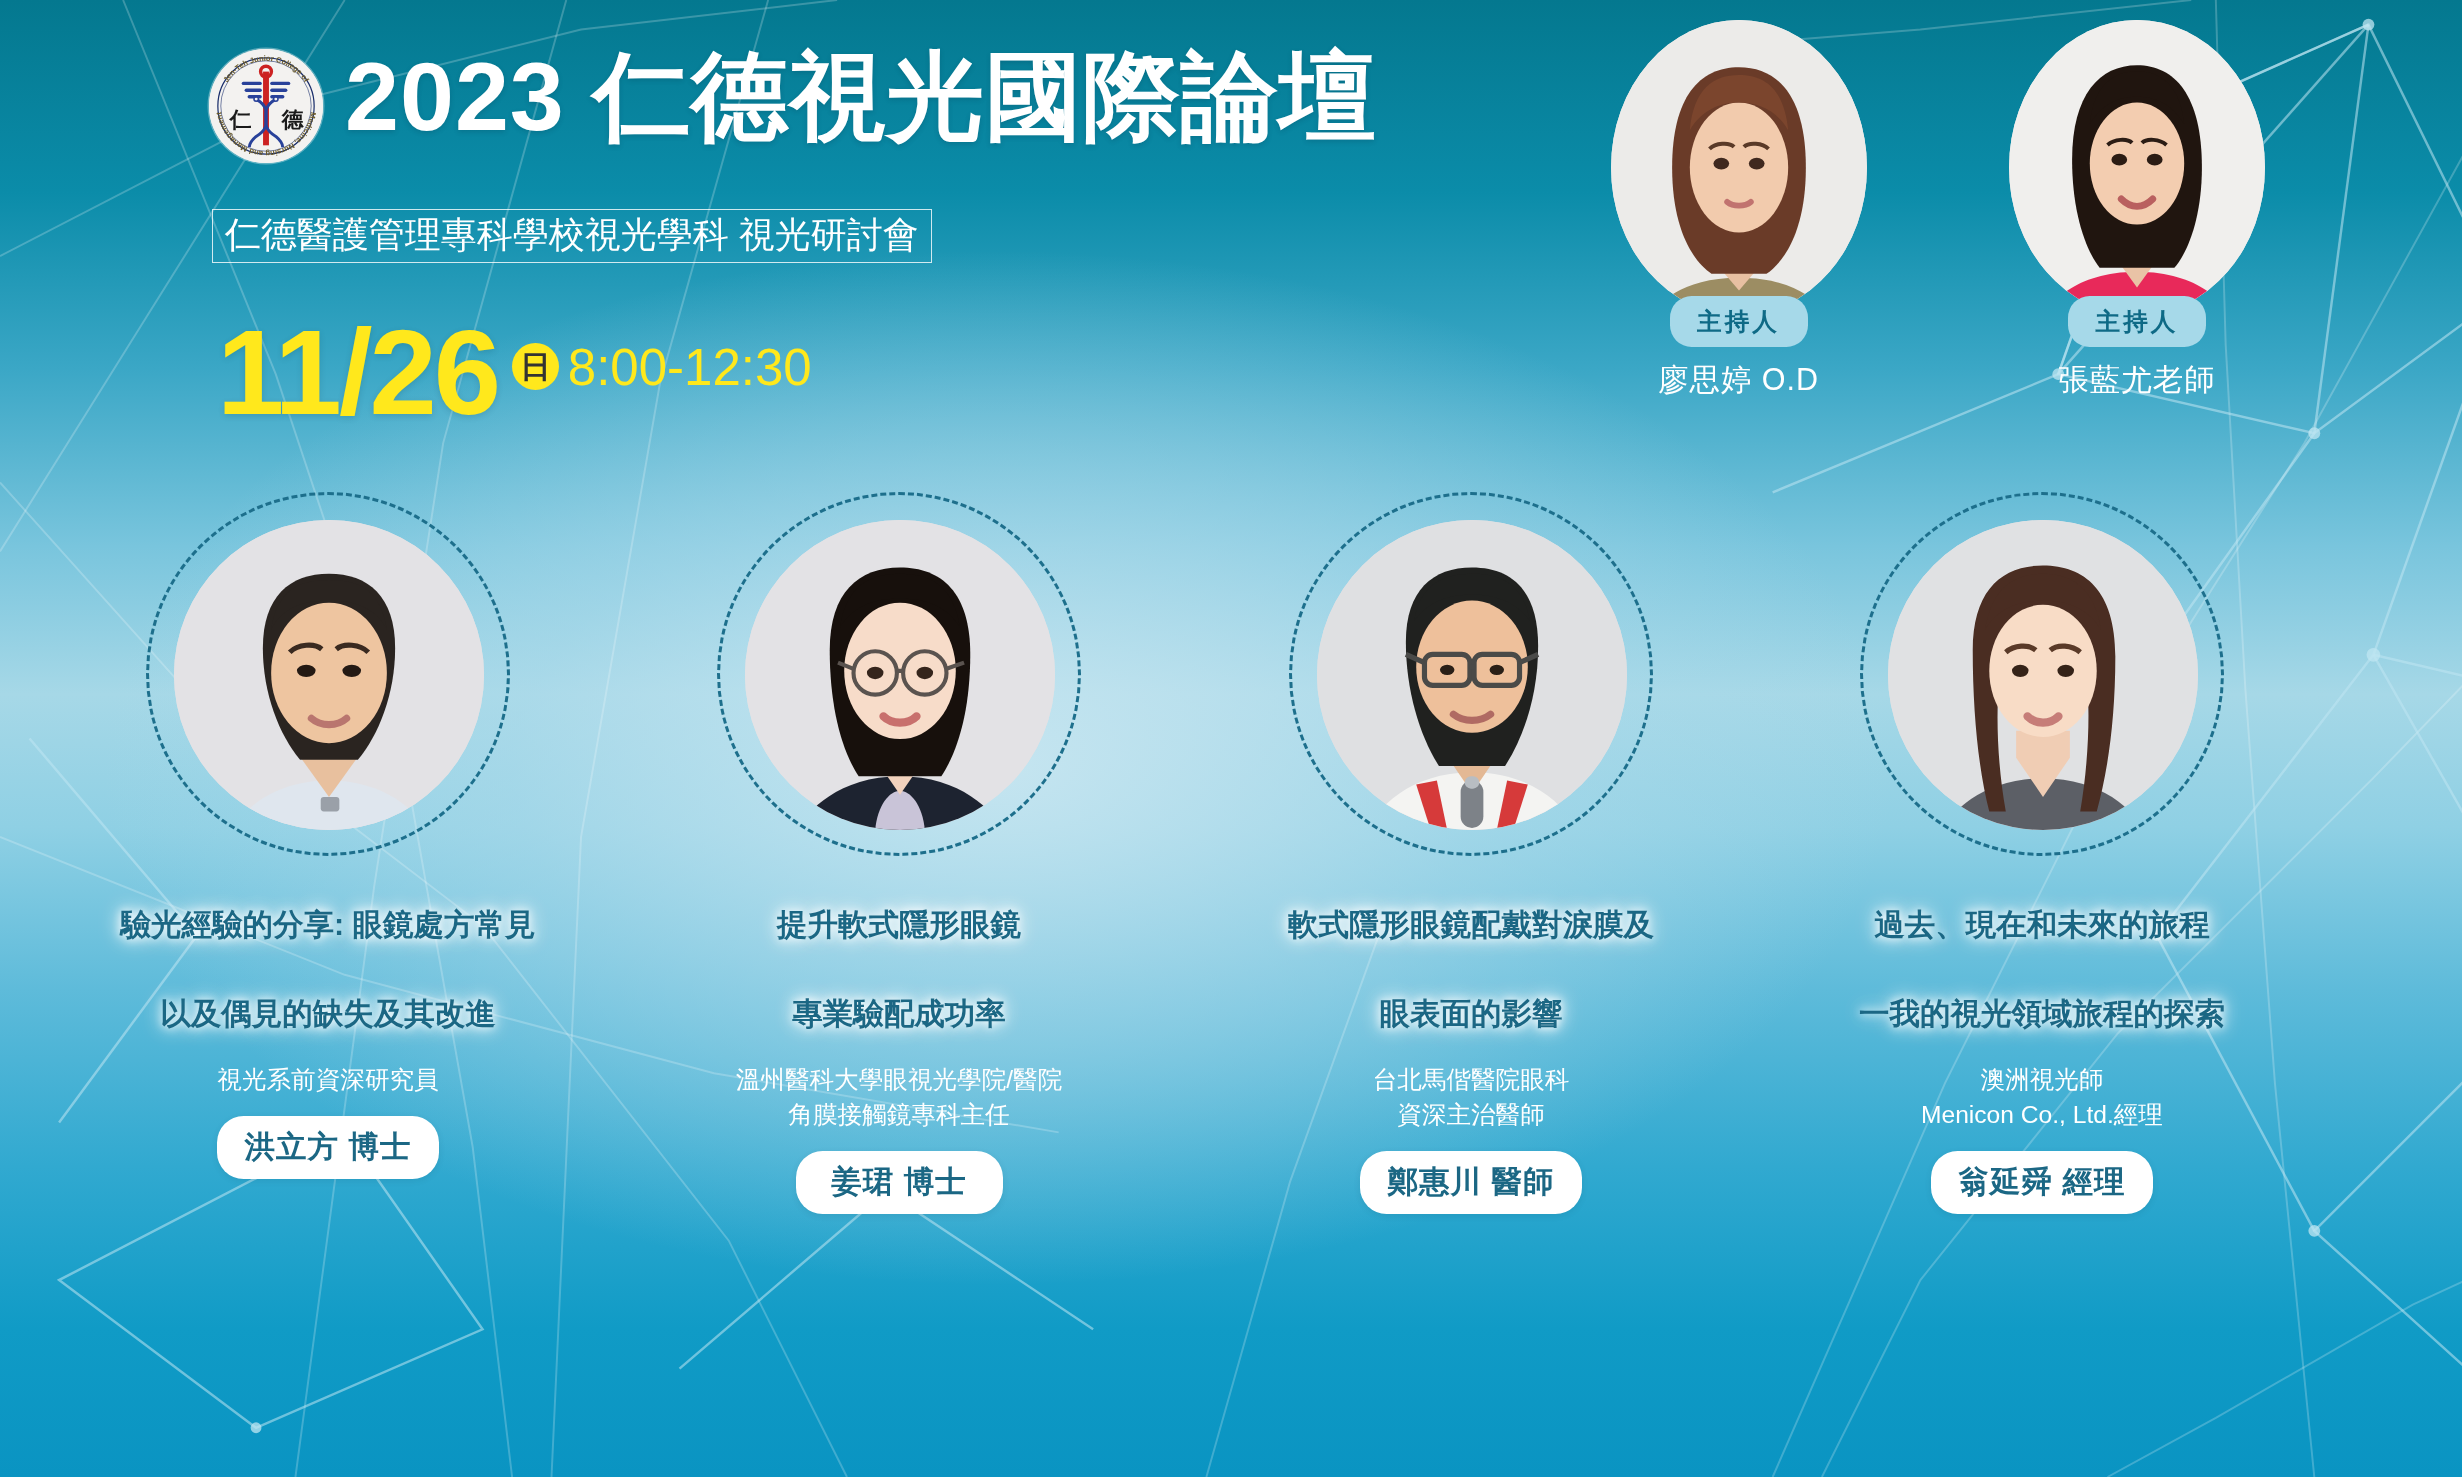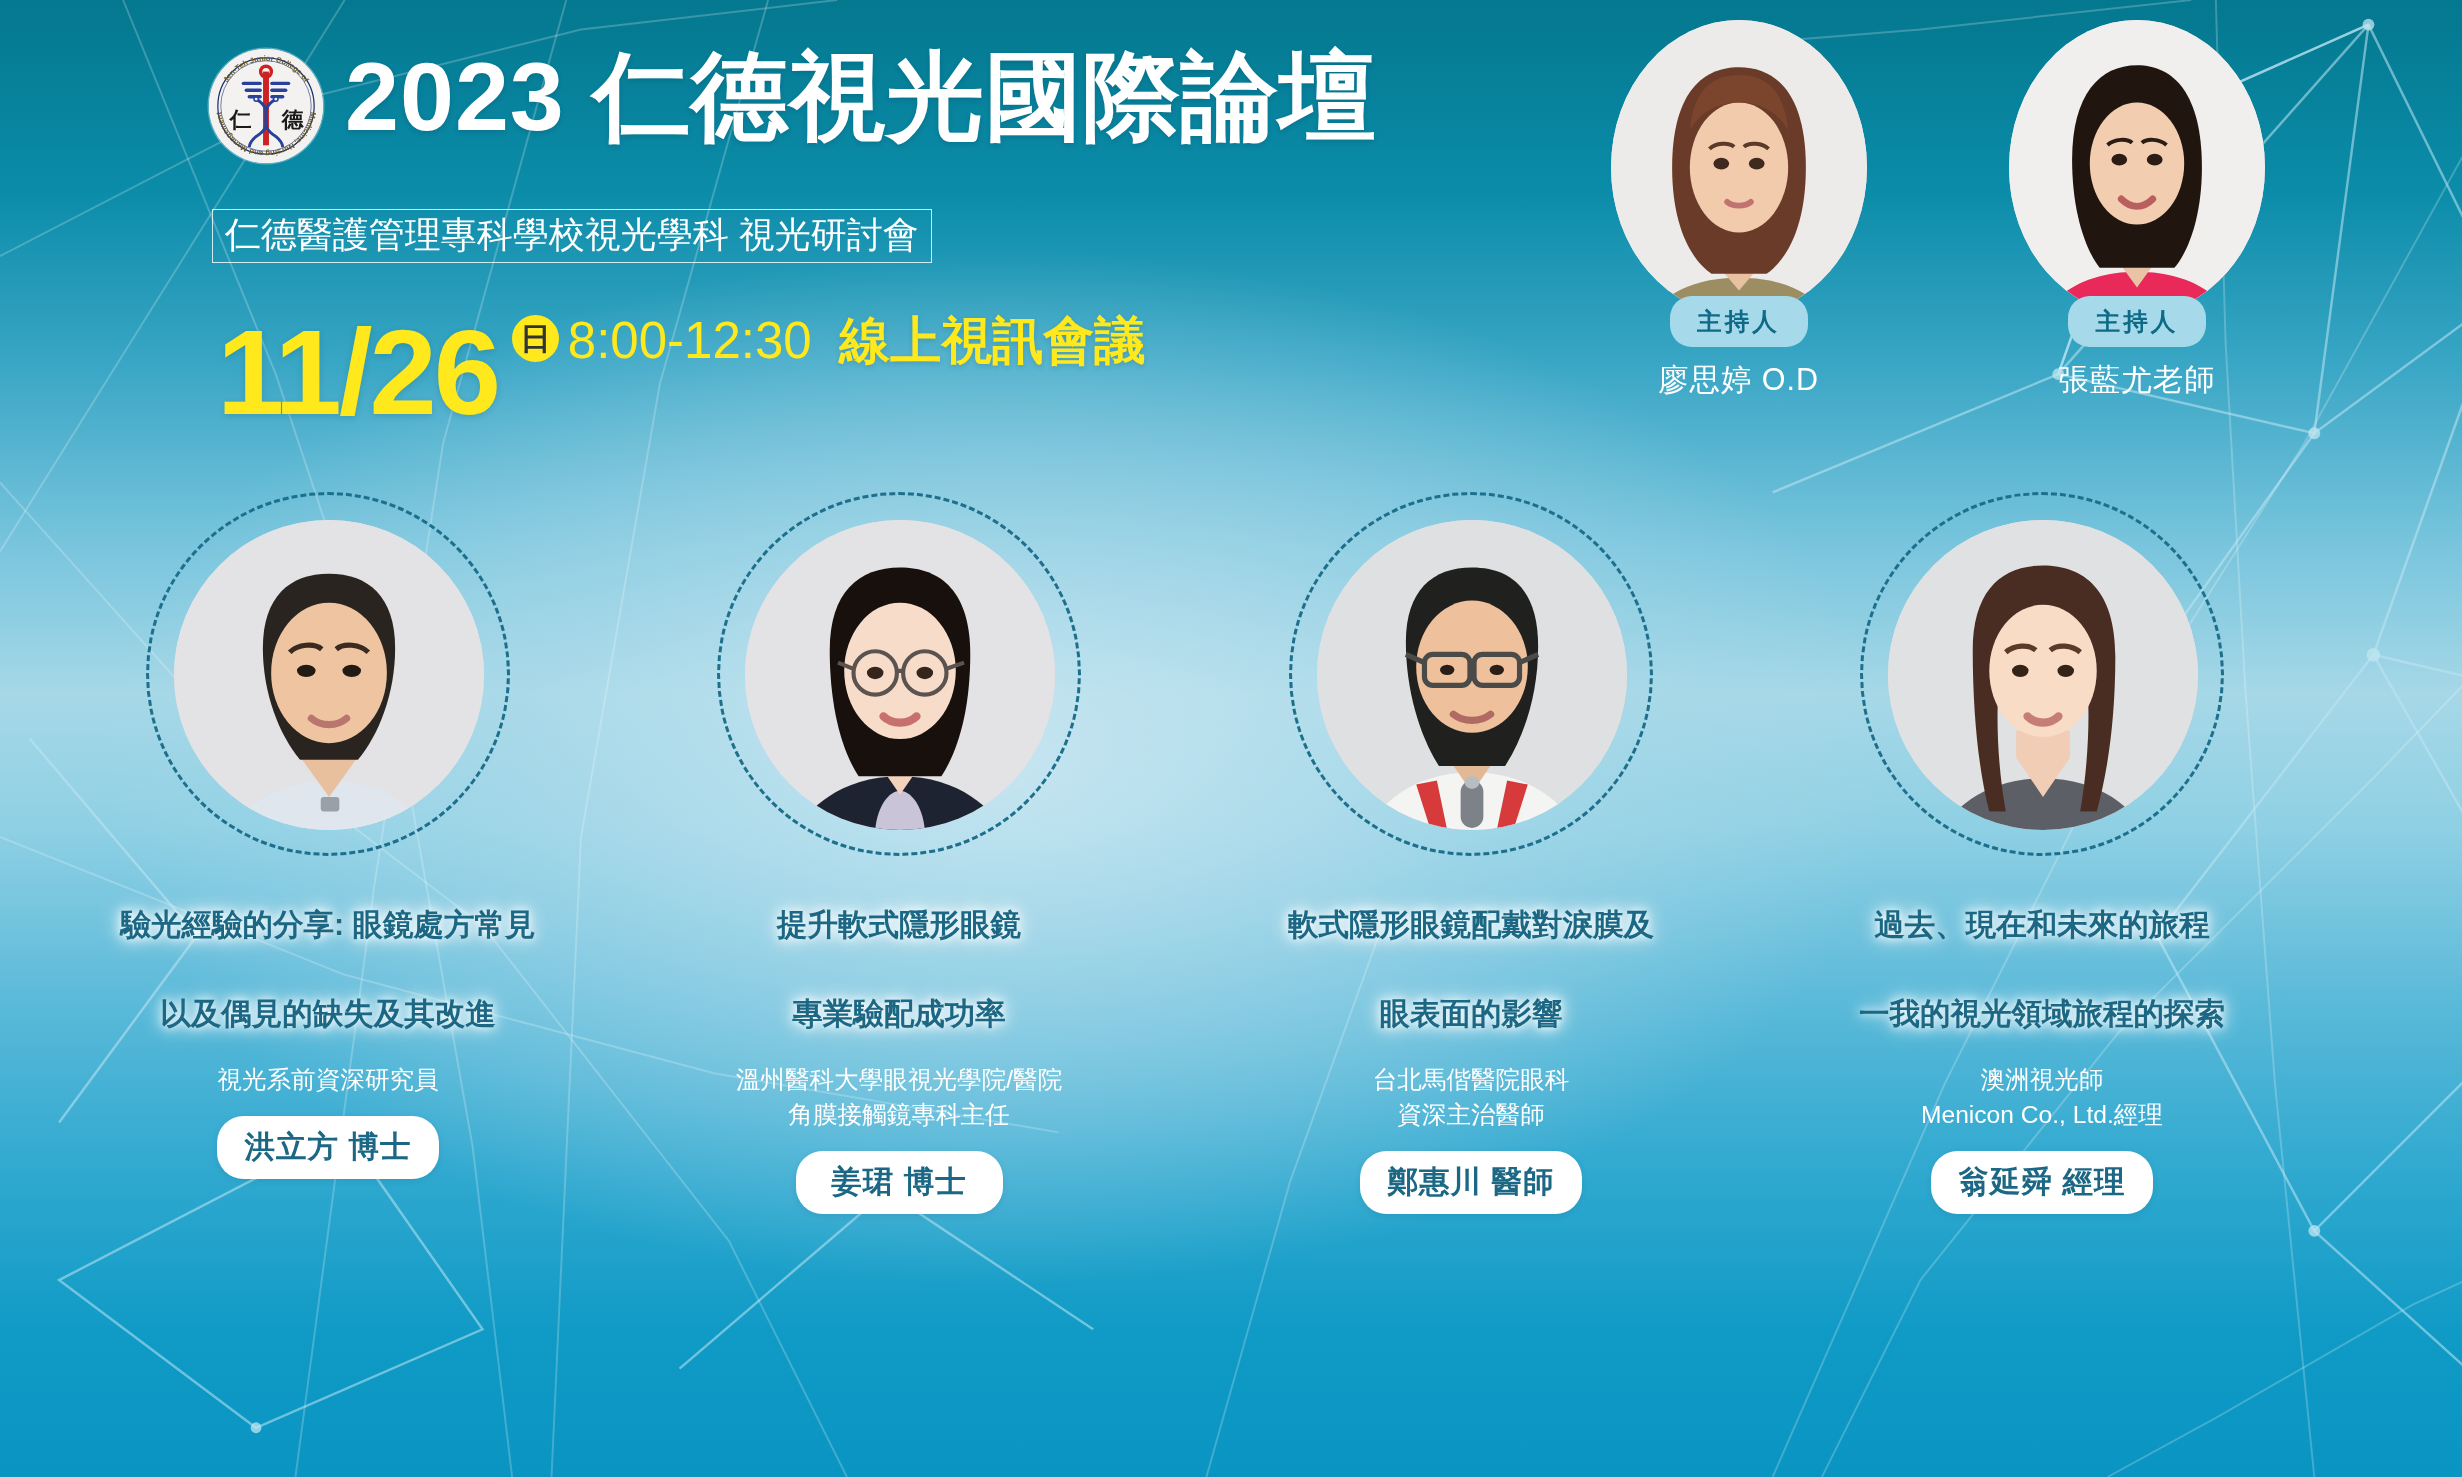--- a/index.html
+++ b/index.html
@@ -55,21 +55,21 @@
     border:1.5px solid rgba(255,255,255,.80);
     padding:6.9px 11.8px 8.9px 11.8px;
   }
   .subtitle{
     font-size:36px; line-height:1;
     color:#ffffff; font-weight:500; white-space:nowrap;
   }
 
   .dateline{
     position:absolute; left:217px; top:315px;
-    display:flex; align-items:flex-start; white-space:nowrap;
+    display:flex; align-items:center; white-space:nowrap;
   }
   .bigdate{
     font-size:121px; line-height:.95; font-weight:bold;
     color:#ffe81c; letter-spacing:-3px;
     text-shadow:0 2px 6.9px rgba(0,50,70,.16);
   }
   .daybadge{
     width:47px; height:47px; border-radius:50%;
     background:#ffe81c; color:#333333;
     display:flex; align-items:center; justify-content:center;
@@ -260,21 +260,20 @@
     <div class="title">2023 仁德視光國際論壇</div>
 
     <div class="subwrap">
       <div class="subtitle">仁德醫護管理專科學校視光學科 視光研討會</div>
     </div>
 
     <div class="dateline">
       <span class="bigdate">11/26</span>
       <span class="daybadge">日</span>
       <span class="timetxt">8:00-12:30</span>
-      <span class="venue">線上視訊會議</span>
     </div>
   </div>
 
   <div class="hosts">
 
     <div class="host h1">
       <div class="host-photo">
         <svg viewBox="0 0 260 300">
           <rect width="260" height="300" fill="#ecebe9"></rect>
           <path d="M130 262 C70 262 46 290 42 300 L218 300 C214 290 190 262 130 262 Z" fill="#9c8d63"></path>

